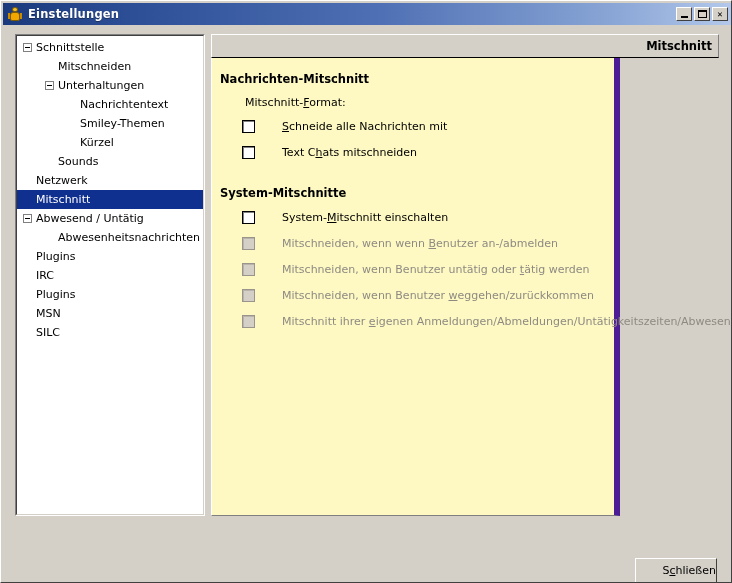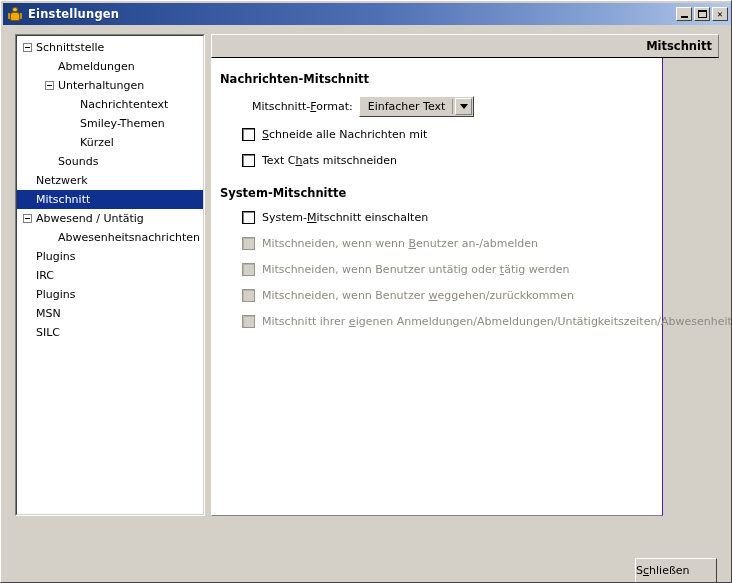--- a/index.html
+++ b/index.html
@@ -233,25 +233,25 @@
   }
   #page-header-title {
     font-weight: bold;
     font-size: 11.5px;
     color: #000000;
   }
   #page-body {
     position: absolute;
     left: 0;
     top: 24px;
-    width: 452px;
+    width: 409px;
     height: 458px;
-    background: #ffffff;
-    border-left: 1px solid #ffffff;
-    border-right: 1px solid #4c1d95;
+    background: #fef9c3;
+    border-left: 1px solid #ffffff;
+    border-right: 6px solid #4c1d95;
     border-bottom: 1px solid #808080;
     box-sizing: border-box;
     padding: 0;
   }
 
   .section-title {
     font-weight: bold;
     font-size: 11.5px;
     color: #000;
     margin: 0;
@@ -313,20 +313,21 @@
     border-right: 4px solid transparent;
     border-top: 5px solid #000000;
   }
 
   
   .check-row {
     display: flex;
     align-items: center;
     white-space: nowrap;
     cursor: default;
+    gap: 20px;
   }
   .checkbox {
     width: 13px;
     height: 13px;
     background: #ffffff;
     border: 1px solid #000000;
     box-shadow: inset 1px 1px 0 #808080;
     box-sizing: border-box;
     flex: 0 0 auto;
     margin-right: 7px;
@@ -360,21 +361,21 @@
     width: 82px;
     height: 25px;
     background: #d4d0c8;
     border-top: 1px solid #ffffff;
     border-left: 1px solid #ffffff;
     border-right: 1px solid #404040;
     border-bottom: 1px solid #404040;
     box-sizing: border-box;
     display: flex;
     align-items: center;
-    justify-content: flex-start;
+    justify-content: flex-end;
     font-size: 11px;
     color: #000;
     cursor: default;
   }
 </style>
 </head>
 <body>
 
 <div id="window">
 
@@ -404,21 +405,21 @@
     <div id="tree-panel">
       <div class="inner" id="tree-list">
           <div class="tree-row">
             <span style="width: 6px; flex: 0 0 auto;"></span>
             <span class="tree-expander"></span>
             <span class="tree-label">Schnittstelle</span>
           </div>
           <div class="tree-row">
             <span style="width: 28px; flex: 0 0 auto;"></span>
             <span class="tree-spacer"></span>
-            <span class="tree-label">Abmeldungen</span>
+            <span class="tree-label">Mitschneiden</span>
           </div>
           <div class="tree-row">
             <span style="width: 28px; flex: 0 0 auto;"></span>
             <span class="tree-expander"></span>
             <span class="tree-label">Unterhaltungen</span>
           </div>
           <div class="tree-row">
             <span style="width: 50px; flex: 0 0 auto;"></span>
             <span class="tree-spacer"></span>
             <span class="tree-label">Nachrichtentext</span>
@@ -487,28 +488,22 @@
     </div>
 
     <div id="right-panel">
       <div id="page-header">
         <div id="page-header-title">Mitschnitt</div>
       </div>
       <div id="page-body">
 
         <div style="position:absolute; left:8px; top:14px;">
           <div class="section-title">Nachrichten-Mitschnitt</div>
-          <div class="field-row" style="margin-top:10px; margin-left:32px;">
+          <div class="field-row" style="margin-top:10px; margin-left:25px;">
             <span class="field-label"><span>Mitschnitt-</span><span class="mn">F</span><span>ormat:</span></span>
-            <div class="combo">
-              <span class="combo-value">Einfacher Text</span>
-              <span class="combo-arrowbox">
-                  <span class="arrow"></span>
-                </span>
-            </div>
           </div>
           <div id="section0-checks" style="margin-top:11px; margin-left:22px;">
               <div class="check-row" style="margin-bottom: 13px;">
                 <span class="checkbox"></span>
                 <span class="check-label"><span></span><span class="mn">S</span><span>chneide alle Nachrichten mit</span></span>
               </div>
               <div class="check-row" style="margin-bottom: 13px;">
                 <span class="checkbox"></span>
                 <span class="check-label"><span>Text C</span><span class="mn">h</span><span>ats mitschneiden</span></span>
               </div>

